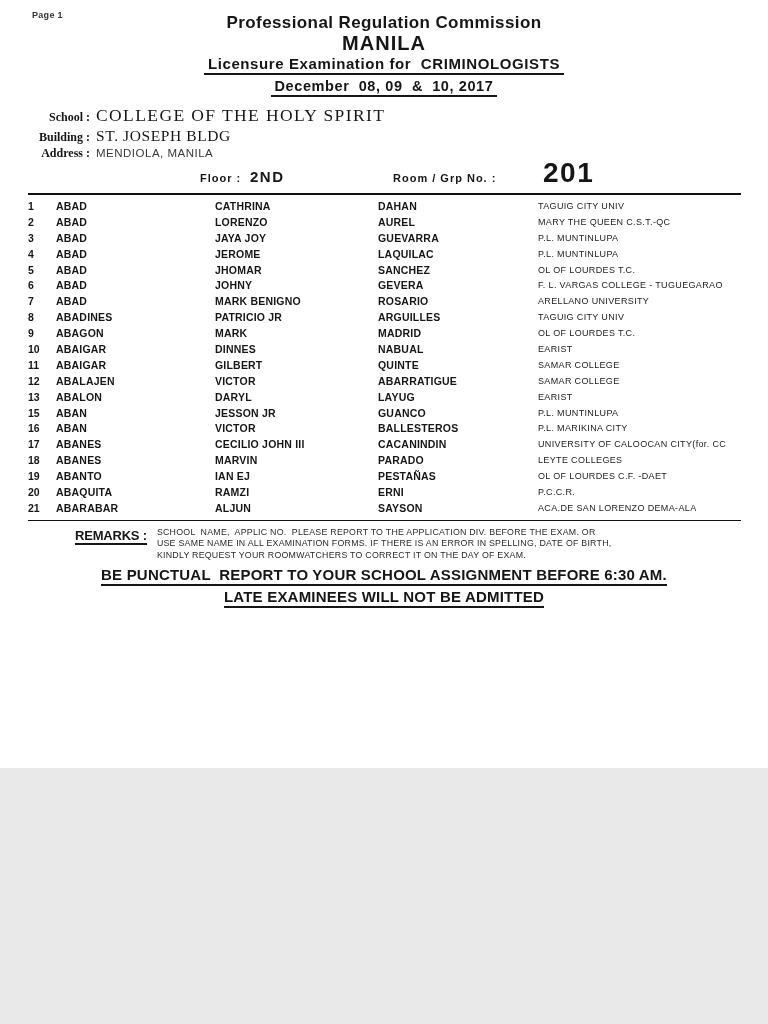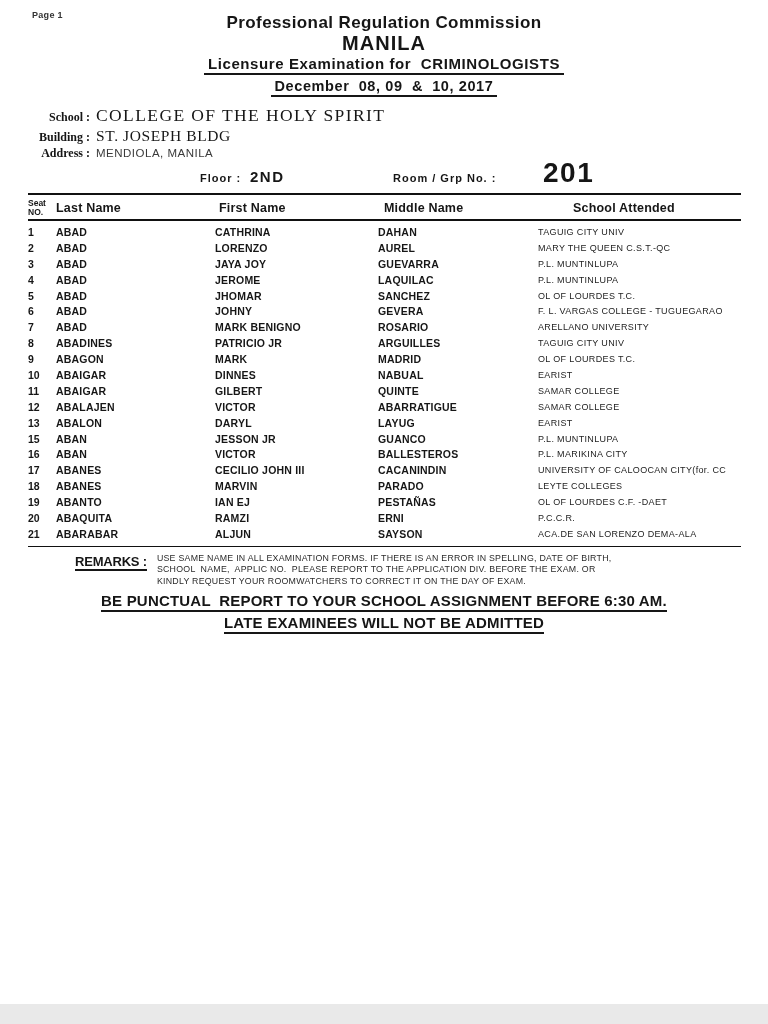--- a/index.html
+++ b/index.html
@@ -1,20 +1,20 @@
 <!DOCTYPE html>
 <html><head>
 <meta charset="utf-8">
 <style>
   * { margin: 0; padding: 0; box-sizing: border-box; }
   html, body { background: #e9e9e9; }
   body { font-family: "Liberation Sans", sans-serif; color: #161616; }
   .page {
     position: relative;
-    width: 768px; height: 1004px;
+    width: 768px; height: 768px;
     background: #ffffff;
     margin: 0 auto;
     overflow: hidden;
   }
   .page-label {
     position: absolute; left: 32px; top: 10px;
     font-size: 9px; font-weight: bold; color: #333; letter-spacing: 0.3px;
   }
   
   .doc-header { padding-top: 13px; text-align: center; }
@@ -125,30 +125,20 @@
   </div>
 
   <div class="room-row">
     <span class="lbl floor-label">Floor :</span>
     <span class="floor-value">2ND</span>
     <span class="lbl room-label">Room / Grp No. :</span>
     <span class="room-value">201</span>
   </div>
 
   <div class="exam-table">
-    <div class="thead">
-      <div class="c-seat seat-head">
-        <span>Seat</span>
-        <span>NO.</span>
-      </div>
-      <div class="c-last th th-last">Last Name</div>
-      <div class="c-first th th-first">First Name</div>
-      <div class="c-middle th th-middle">Middle Name</div>
-      <div class="c-school th th-school">School Attended</div>
-    </div>
     <div class="tbody">
 
     <div class="trow" style="">
         <div class="c-seat td td-seat">1</div>
         <div class="c-last td td-name">ABAD</div>
         <div class="c-first td td-name">CATHRINA</div>
         <div class="c-middle td td-name">DAHAN</div>
         <div class="c-school td td-school">TAGUIG CITY UNIV</div>
       </div>
         <div class="trow" style="">
@@ -283,22 +273,22 @@
         <div class="c-first td td-name">ALJUN</div>
         <div class="c-middle td td-name">SAYSON</div>
         <div class="c-school td td-school">ACA.DE SAN LORENZO DEMA-ALA</div>
       </div>
       </div>
   </div>
 
   <div class="remarks">
     <span class="remarks-label">REMARKS :</span>
     <div class="remarks-text">
+      <div>SCHOOL  NAME,  APPLIC NO.  PLEASE REPORT TO THE APPLICATION DIV. BEFORE THE EXAM. OR</div>
       <div>USE SAME NAME IN ALL EXAMINATION FORMS. IF THERE IS AN ERROR IN SPELLING, DATE OF BIRTH,</div>
-      <div>SCHOOL  NAME,  APPLIC NO.  PLEASE REPORT TO THE APPLICATION DIV. BEFORE THE EXAM. OR</div>
       <div>KINDLY REQUEST YOUR ROOMWATCHERS TO CORRECT IT ON THE DAY OF EXAM.</div>
     </div>
   </div>
 
   <div class="doc-footer">
     <div><span class="footer-line">BE PUNCTUAL  REPORT TO YOUR SCHOOL ASSIGNMENT BEFORE 6:30 AM.</span></div>
     <div class="footer-line2-wrap"><span class="footer-line">LATE EXAMINEES WILL NOT BE ADMITTED</span></div>
   </div>
 
 </div>

